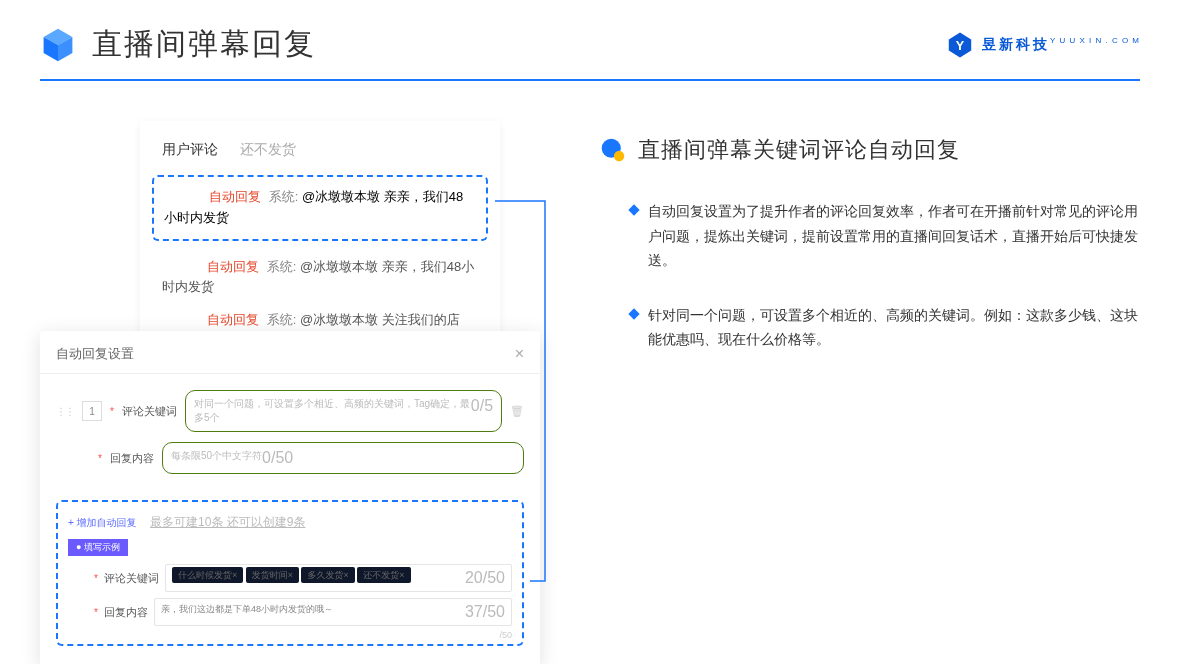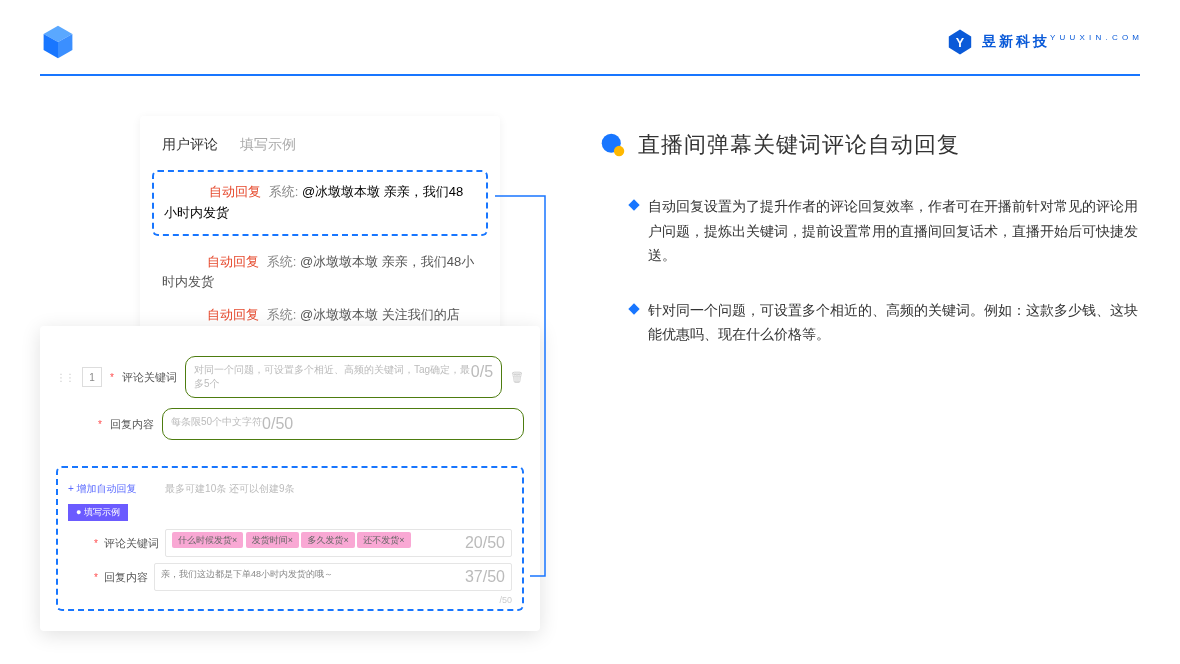--- a/index.html
+++ b/index.html
@@ -152,40 +152,40 @@
 .trash { color: #ccc; font-size: 11px; }
 
 .example-box {
   margin: 8px 16px 0 16px;
   border: 2px dashed #1876ff;
   border-radius: 6px;
   padding: 10px 10px 12px 10px;
   position: relative;
 }
 .add-link { font-size: 10px; color: #5b6bff; }
-.add-hint { font-size: 10px; color: #bbb; margin-left: 24px; }
+.add-hint { font-size: 12px; color: #bbb; margin-left: 9px; text-decoration: underline; }
 .example-badge {
   display: inline-block;
   background: #6b5bff;
   color: #fff;
   font-size: 9px;
   padding: 2px 8px;
   border-radius: 0;
   margin: 8px 0;
 }
 .example-row {
   display: flex;
   align-items: center;
   gap: 6px;
   font-size: 9px;
   margin-bottom: 6px;
   padding-left: 26px;
 }
 .tag-chip {
-  background: #f9a8d4;
+  background: #0f172a;
   color: #666;
   padding: 3px 6px;
   border-radius: 2px;
   font-size: 9px;
 }
 .ex-input {
   flex: 1;
   border: 1px solid #e5e5e5;
   border-radius: 2px;
   padding: 4px 6px;
@@ -242,20 +242,21 @@
 
 <div class="header">
   <div class="header-left">
     <div class="cube-icon">
       <svg viewBox="0 0 40 40">
         <polygon points="20,2 36,11 20,20 4,11" fill="#5aa8ff"></polygon>
         <polygon points="4,11 20,20 20,38 4,29" fill="#1876ff"></polygon>
         <polygon points="36,11 20,20 20,38 36,29" fill="#3b8fff"></polygon>
       </svg>
     </div>
+    <div class="page-title">直播间弹幕回复</div>
   </div>
   <div class="brand">
     <div class="brand-icon">
       <svg viewBox="0 0 40 40">
         <polygon points="20,2 36,12 36,28 20,38 4,28 4,12" fill="#0a5ad8"></polygon>
         <text x="20" y="27" font-size="18" fill="#fff" text-anchor="middle" font-weight="bold">Y</text>
       </svg>
     </div>
     <div class="brand-text">
       <span class="brand-name">昱新科技</span>
@@ -265,40 +266,44 @@
 </div>
 <hr class="hr-line">
 
 <div class="content">
 
   <div class="left-col">
 
     <div class="comments-card">
       <div class="tabs">
         <span class="tab-active">用户评论</span>
-        <span class="tab-inactive">填写示例</span>
+        <span class="tab-inactive">还不发货</span>
       </div>
       <div class="highlight-box">
         <span class="tag-auto">自动回复</span>
         <span class="sys-user">系统:</span>
         <span>@冰墩墩本墩 亲亲，我们48小时内发货</span>
       </div>
       <div class="auto-reply-line">
         <span class="tag-auto">自动回复</span>
         <span class="sys-user">系统:</span>
         <span>@冰墩墩本墩 亲亲，我们48小时内发货</span>
       </div>
       <div class="auto-reply-line">
         <span class="tag-auto">自动回复</span>
         <span class="sys-user">系统:</span>
         <span>@冰墩墩本墩 关注我们的店铺，每日都有热门推荐呦～</span>
       </div>
     </div>
 
     <div class="settings-modal">
+      <div class="modal-hd">
+        <span>自动回复设置</span>
+        <span class="close-x">×</span>
+      </div>
       <div class="modal-body">
         <div class="form-row">
           <span class="drag-dots">⋮⋮</span>
           <span class="idx-box">1</span>
           <span class="req-dot">*</span>
           <span class="label-sm">评论关键词</span>
           <div class="input-sm">
             <span>对同一个问题，可设置多个相近、高频的关键词，Tag确定，最多5个</span>
             <span class="counter">0/5</span>
           </div>

